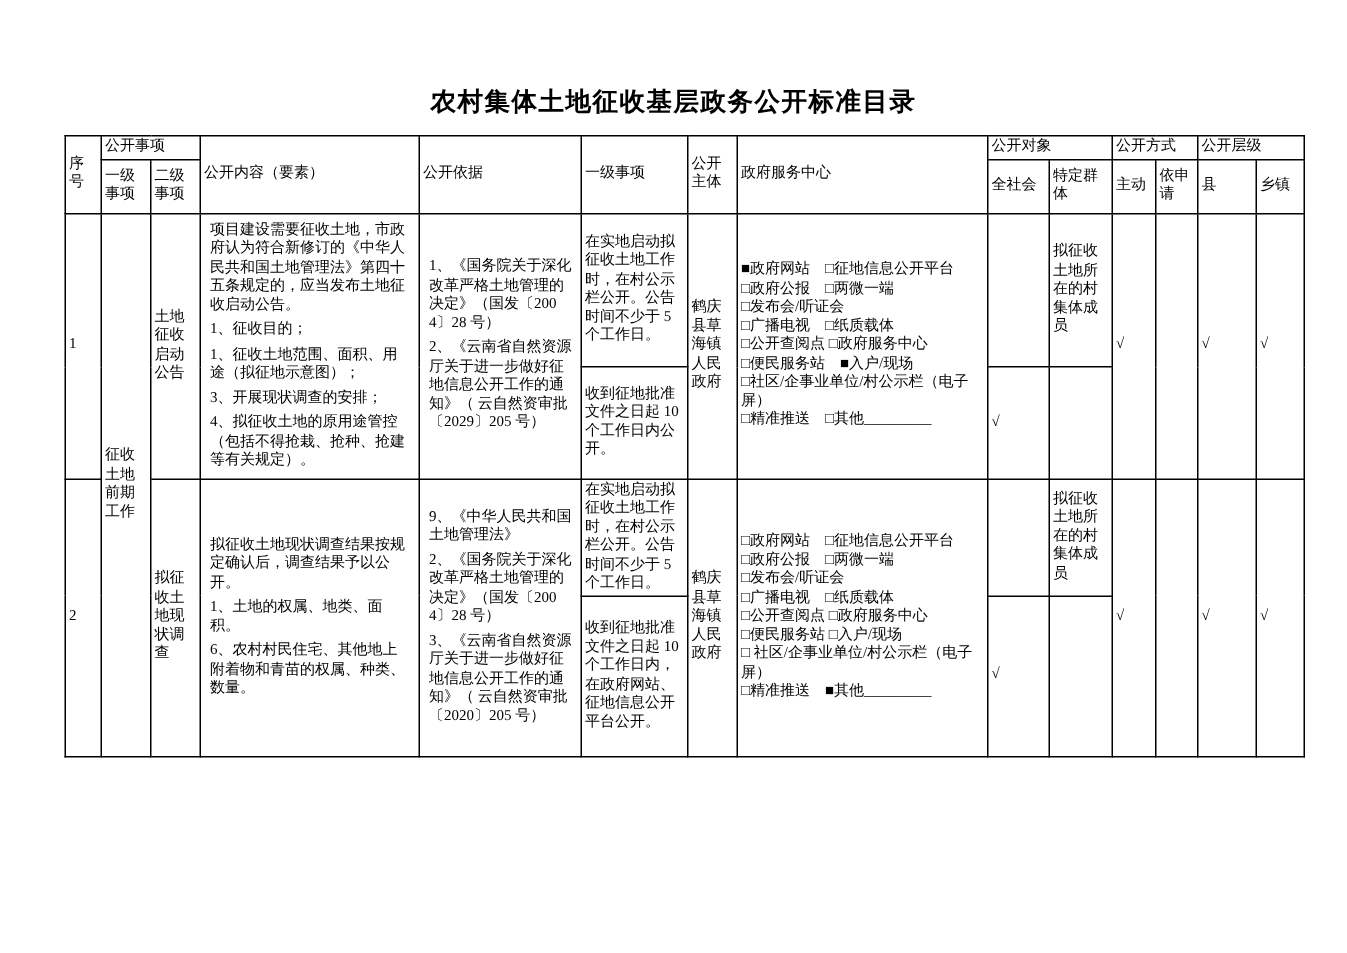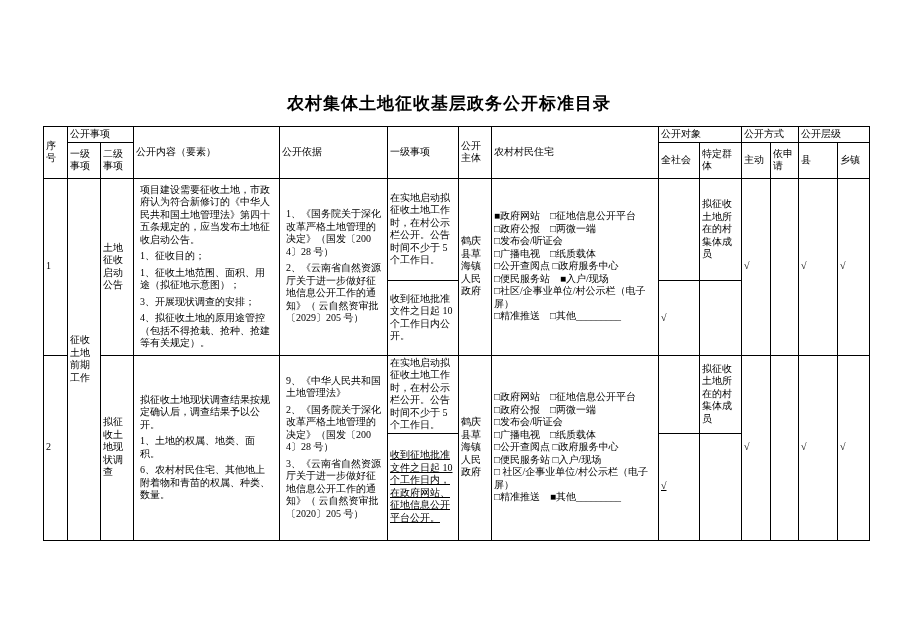--- a/index.html
+++ b/index.html
@@ -4,21 +4,21 @@
 <style>
   * { margin:0; padding:0; box-sizing:border-box; }
   html,body { background:#fff; }
   body {
     width:898px; height:635px;
     font-family:"Liberation Serif","DejaVu Serif",serif;
     color:#000;
     overflow:hidden;
   }
   .doc-title {
-    margin-top:92px;
+    margin-top:56px;
     text-align:center;
     font-size:17px;
     font-weight:bold;
     letter-spacing:1px;
   }
   table.standards {
     margin:11px 0 0 43px;
     width:826px;
     border-collapse:collapse;
     table-layout:fixed;
@@ -32,21 +32,21 @@
     vertical-align:middle;
     padding:1px 2px;
     overflow:hidden;
     word-break:break-all;
   }
   tr.hdr-group { height:15px; }
   tr.hdr-sub   { height:36px; }
   tr.r1a { height:91px; }
   tr.r1b { height:66px; }
   tr.r2a { height:76px; }
-  tr.r2b { height:107px;text-decoration:underline; }
+  tr.r2b { height:107px; }
   td.narrow { padding:0 5px; }
   td.channels {
     text-align:left;
     padding:2px 4px;
     line-height:13.5px;
   }
   td.content-cell div, td.basis-cell div { margin:4px; }
   .tick { font-size:10px; }
 </style>
 </head>
@@ -73,21 +73,21 @@
   </colgroup>
 
   <tbody>
       <tr class="hdr-group">
     <th rowspan="2" class="narrow">序号</th>
     <th colspan="2">公开事项</th>
     <th rowspan="2">公开内容（要素）</th>
     <th rowspan="2">公开依据</th>
     <th rowspan="2">一级事项</th>
     <th rowspan="2" class="narrow">公开主体</th>
-    <th rowspan="2">农村村民住宅</th>
+    <th rowspan="2">政府服务中心</th>
     <th colspan="2">公开对象</th>
     <th colspan="2">公开方式</th>
     <th colspan="2">公开层级</th>
   </tr>
 
   <tr class="hdr-sub">
     <th class="narrow">一级事项</th>
     <th class="narrow">二级事项</th>
     <th>全社会</th>
     <th>特定群体</th>

